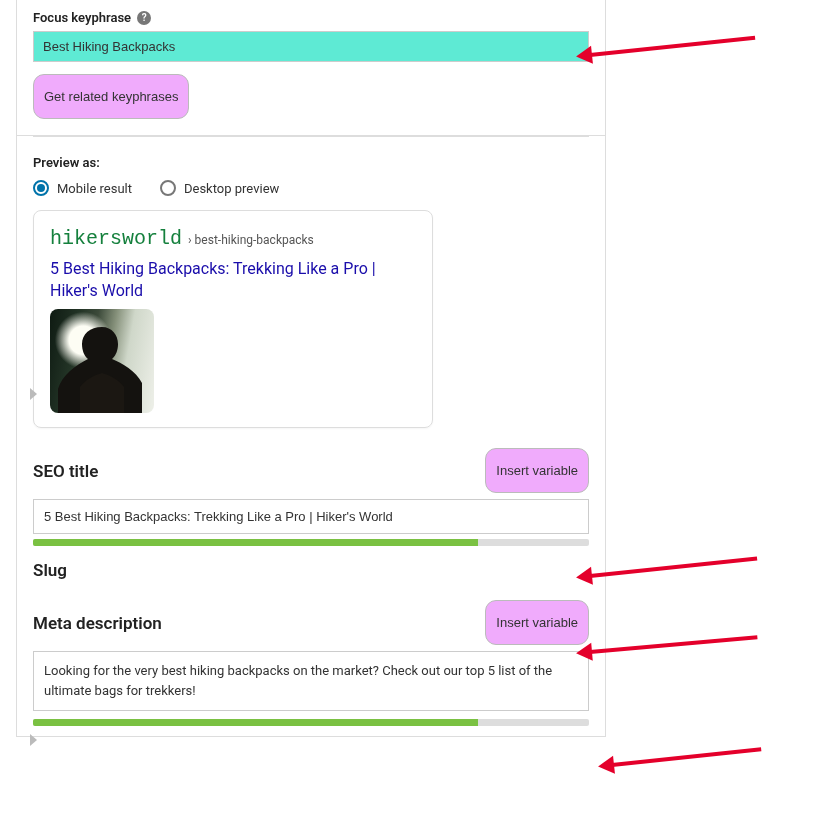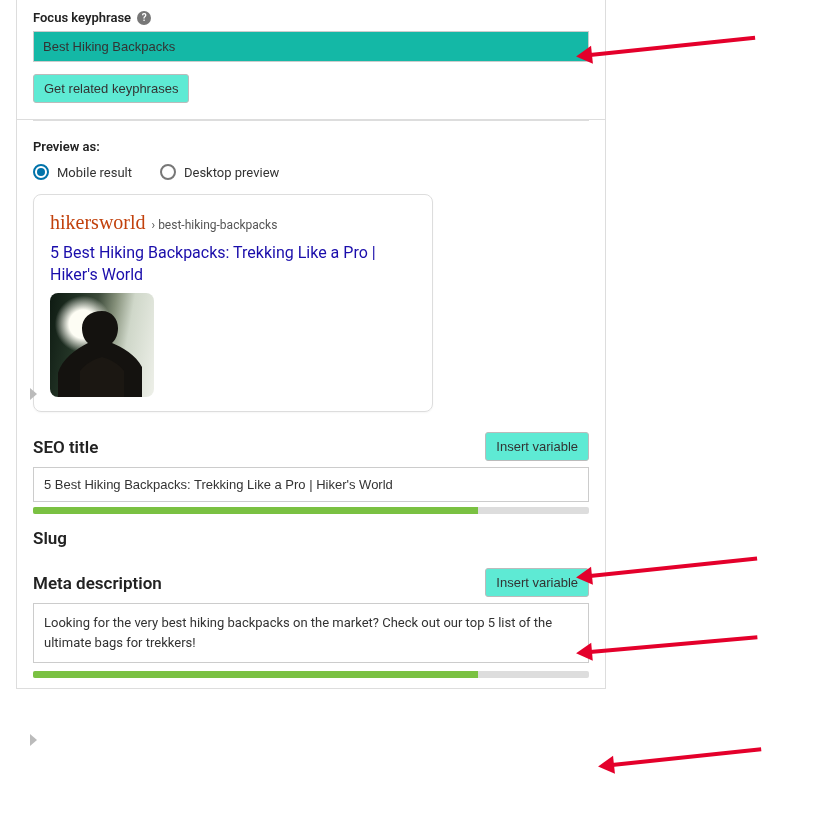--- a/index.html
+++ b/index.html
@@ -41,30 +41,30 @@
     background: #777; color: #fff;
     font-size: 10px; line-height: 14px; text-align: center;
     display: inline-block;
   }
   .text-input {
     width: 100%;
     border: 1px solid #ccc;
     padding: 7px 9px;
     font-size: 13px;
     color: #333;
-    background: #14b8a6;
+    background: #5eead4;
     outline: none;
   }
   .btn {
     display: inline-block;
     border: 1px solid #bbb;
-    background: #5eead4;
-    padding: 6px 10px;
-    font-size: 13px;
-    border-radius: 3px;
+    background: #f0abfc;
+    padding: 14px 10px;
+    font-size: 13px;
+    border-radius: 11px;
     cursor: pointer;
     color: #333;
   }
   .btn-related { margin-top: 12px; }
   .divider { border-top: 1px solid #ddd; }
   .accordion-head {
     display: flex;
     align-items: center;
     justify-content: space-between;
     padding: 14px 16px 10px;
@@ -89,21 +89,21 @@
   .radio .dot { width: 8px; height: 8px; border-radius: 50%; background: #0073aa; }
   .card {
     margin: 0 16px 16px;
     border: 1px solid #ddd;
     border-radius: 8px;
     padding: 16px 16px 14px;
     width: 400px;
     box-shadow: 0 1px 2px rgba(0,0,0,0.04);
   }
   .breadcrumb { display: flex; align-items: baseline; gap: 6px; margin-bottom: 8px; }
-  .bc-domain { font-family: Liberation Serif, serif; font-size: 20px; color: #c2410c; }
+  .bc-domain { font-family: Liberation Mono, monospace; font-size: 20px; color: #15803d; }
   .bc-path { font-size: 12px; color: #555; }
   .serp-title { color: #1a0dab; font-size: 16px; line-height: 1.35; margin-bottom: 8px; }
   .serp-body { display: flex; gap: 14px; }
   .serp-desc { font-size: 13px; color: #444; line-height: 1.4; flex: 1; }
   .serp-desc .date { color: #666; }
   .serp-desc b { font-weight: 700; color: #222; }
   .thumb {
     width: 104px; height: 104px; border-radius: 8px; flex-shrink: 0;
     background: radial-gradient(circle at 32% 30%, #fdfdf4 0%, #fdfdf4 14%, rgba(253,253,244,0) 28%),
                 linear-gradient(100deg, #0e1a12 0%, #233426 25%, #3c4a3a 40%, #85907a 55%, #cfd7c9 70%, #eef0e9 100%);

